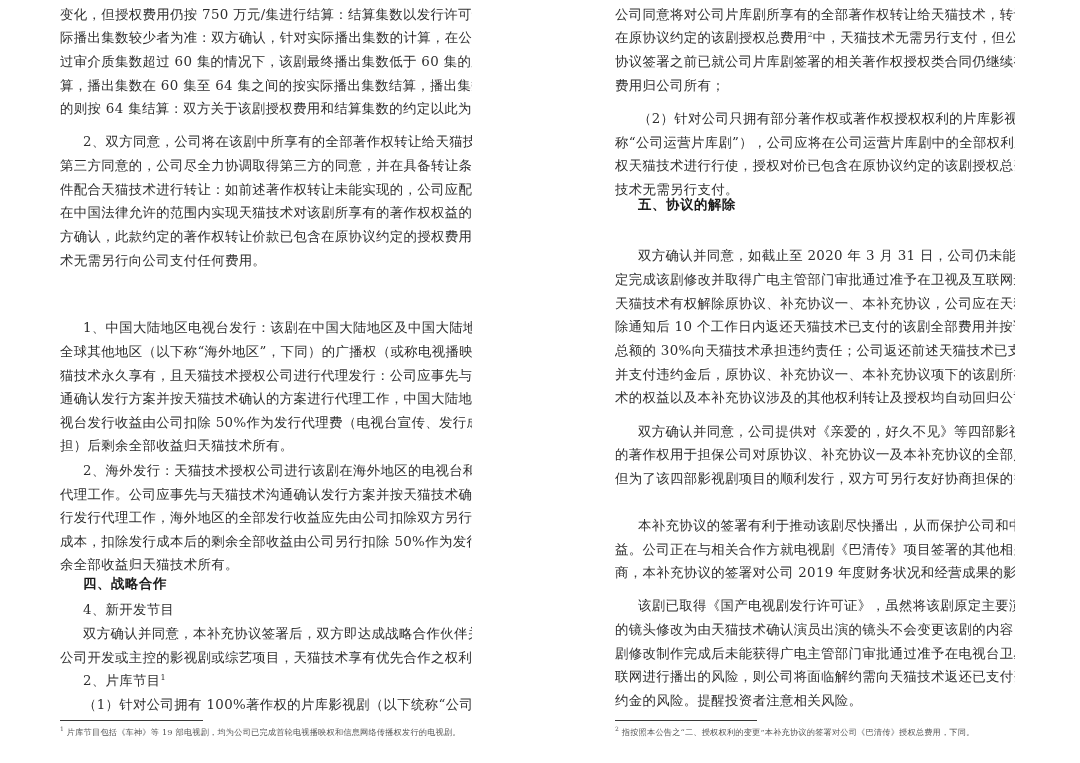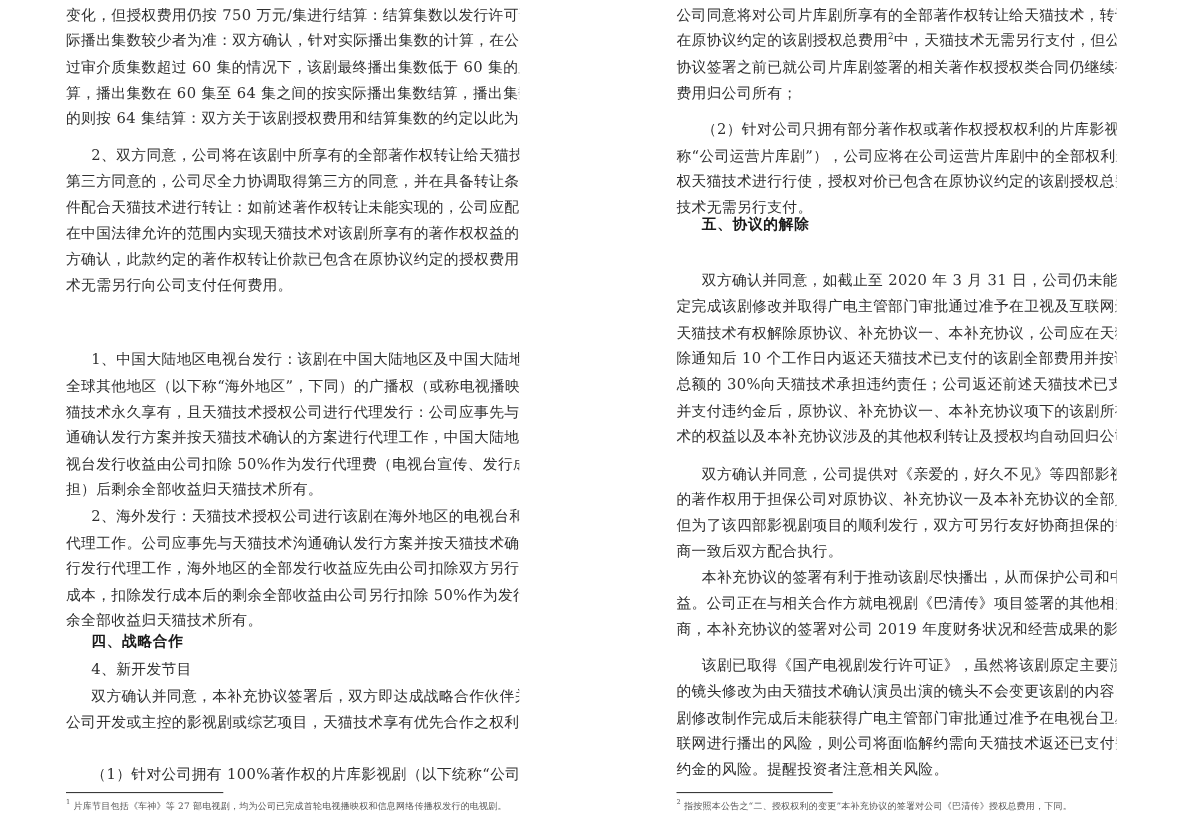--- a/index.html
+++ b/index.html
@@ -96,26 +96,29 @@
   <div class="line" style="top:486px">代理工作。公司应事先与天猫技术沟通确认发行方案并按天猫技术确认的方案进</div>
   <div class="line" style="top:509px">行发行代理工作，海外地区的全部发行收益应先由公司扣除双方另行确认的发行</div>
   <div class="line" style="top:533px">成本，扣除发行成本后的剩余全部收益由公司另行扣除 50%作为发行代理费后剩</div>
   <div class="line last" style="top:556px">余全部收益归天猫技术所有。</div>
 
   <div class="line heading" style="top:575px">四、战略合作</div>
 
   <div class="line indent last" style="top:601px">4、新开发节目</div>
   <div class="line indent" style="top:625px">双方确认并同意，本补充协议签署后，双方即达成战略合作伙伴关系。针对</div>
   <div class="line last" style="top:649px">公司开发或主控的影视剧或综艺项目，天猫技术享有优先合作之权利。</div>
+  <div class="line indent last" style="top:672px">
+    <span>2、片库节目</span><span class="sup">1</span>
+  </div>
   <div class="line indent" style="top:696px">（1）针对公司拥有 100%著作权的片库影视剧（以下统称“公司片库剧”），</div>
 
   <div class="fn-rule" style="top:720px; left:0; width:143px;"></div>
   <div class="footnote" style="top:726px">
     <span class="sup">1</span>
-    <span>片库节目包括《车神》等 27 部电视剧，均为公司已完成首轮电视播映权和信息网络传播权发行的电视剧。</span>
+    <span>片库节目包括《车神》等 19 部电视剧，均为公司已完成首轮电视播映权和信息网络传播权发行的电视剧。</span>
   </div>
 </div>
 
 <div class="page page-right">
   <div class="line" style="top:6px">公司同意将对公司片库剧所享有的全部著作权转让给天猫技术，转让对价已包含</div>
   <div class="line" style="top:29px">
     <span>在原协议约定的该剧授权总费用</span><span class="sup">2</span><span>中，天猫技术无需另行支付，但公司在本补充</span>
   </div>
   <div class="line" style="top:53px">协议签署之前已就公司片库剧签署的相关著作权授权类合同仍继续有效且授权</div>
   <div class="line last" style="top:77px">费用归公司所有；</div>
@@ -131,21 +134,20 @@
   <div class="line" style="top:271px">定完成该剧修改并取得广电主管部门审批通过准予在卫视及互联网进行播出的，</div>
   <div class="line" style="top:295px">天猫技术有权解除原协议、补充协议一、本补充协议，公司应在天猫技术发出解</div>
   <div class="line" style="top:318px">除通知后 10 个工作日内返还天猫技术已支付的该剧全部费用并按该剧授权费用</div>
   <div class="line" style="top:342px">总额的 30%向天猫技术承担违约责任；公司返还前述天猫技术已支付的全部费用</div>
   <div class="line" style="top:366px">并支付违约金后，原协议、补充协议一、本补充协议项下的该剧所有授予天猫技</div>
   <div class="line last" style="top:389px">术的权益以及本补充协议涉及的其他权利转让及授权均自动回归公司所有。</div>
 
   <div class="line indent" style="top:423px">双方确认并同意，公司提供对《亲爱的，好久不见》等四部影视剧项目享有</div>
   <div class="line" style="top:446px">的著作权用于担保公司对原协议、补充协议一及本补充协议的全部义务的履行，</div>
   <div class="line" style="top:470px">但为了该四部影视剧项目的顺利发行，双方可另行友好协商担保的替代方式，协</div>
-  <div class="line last" style="top:493px">商一致后双方配合执行。</div>
 
   <div class="line indent" style="top:517px">本补充协议的签署有利于推动该剧尽快播出，从而保护公司和中小股东利</div>
   <div class="line" style="top:541px">益。公司正在与相关合作方就电视剧《巴清传》项目签署的其他相关协议进行协</div>
   <div class="line" style="top:564px">商，本补充协议的签署对公司 2019 年度财务状况和经营成果的影响暂无法确定。</div>
 
   <div class="line indent" style="top:597px">该剧已取得《国产电视剧发行许可证》，虽然将该剧原定主要演员在该剧中</div>
   <div class="line" style="top:621px">的镜头修改为由天猫技术确认演员出演的镜头不会变更该剧的内容，但仍存在该</div>
   <div class="line" style="top:645px">剧修改制作完成后未能获得广电主管部门审批通过准予在电视台卫星频道及互</div>
   <div class="line" style="top:668px">联网进行播出的风险，则公司将面临解约需向天猫技术返还已支付费用并支付违</div>
   <div class="line last" style="top:692px">约金的风险。提醒投资者注意相关风险。</div>

